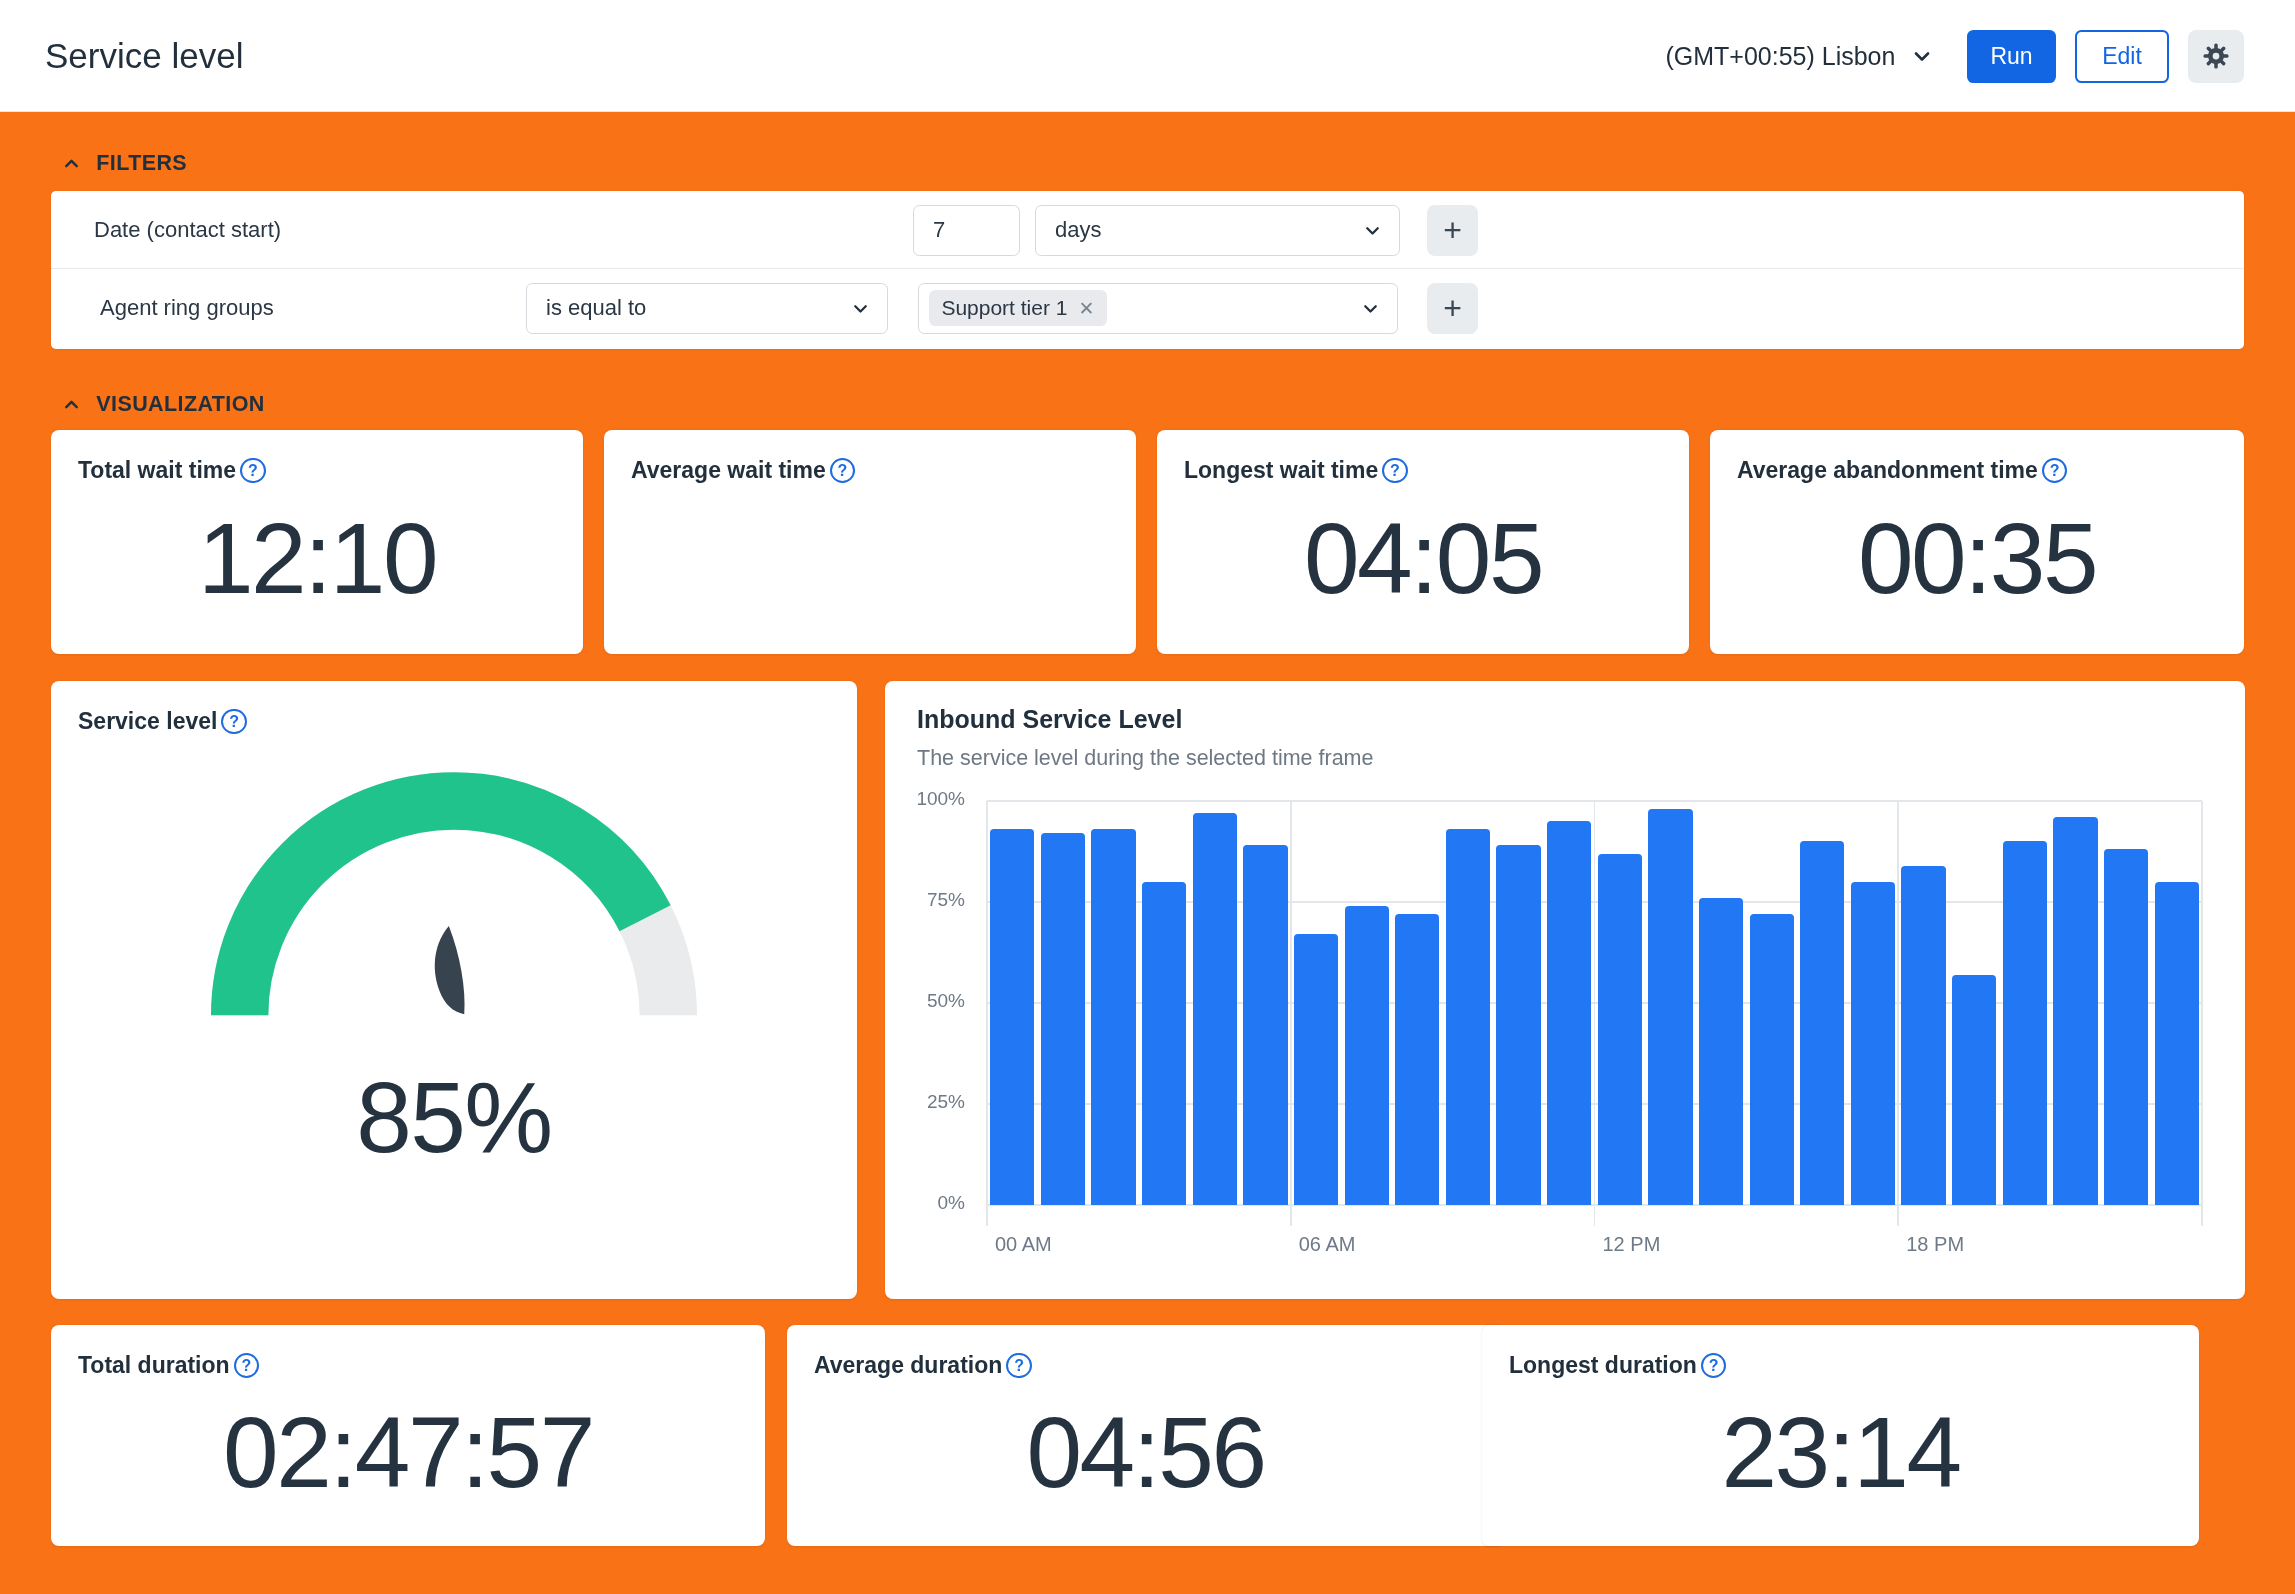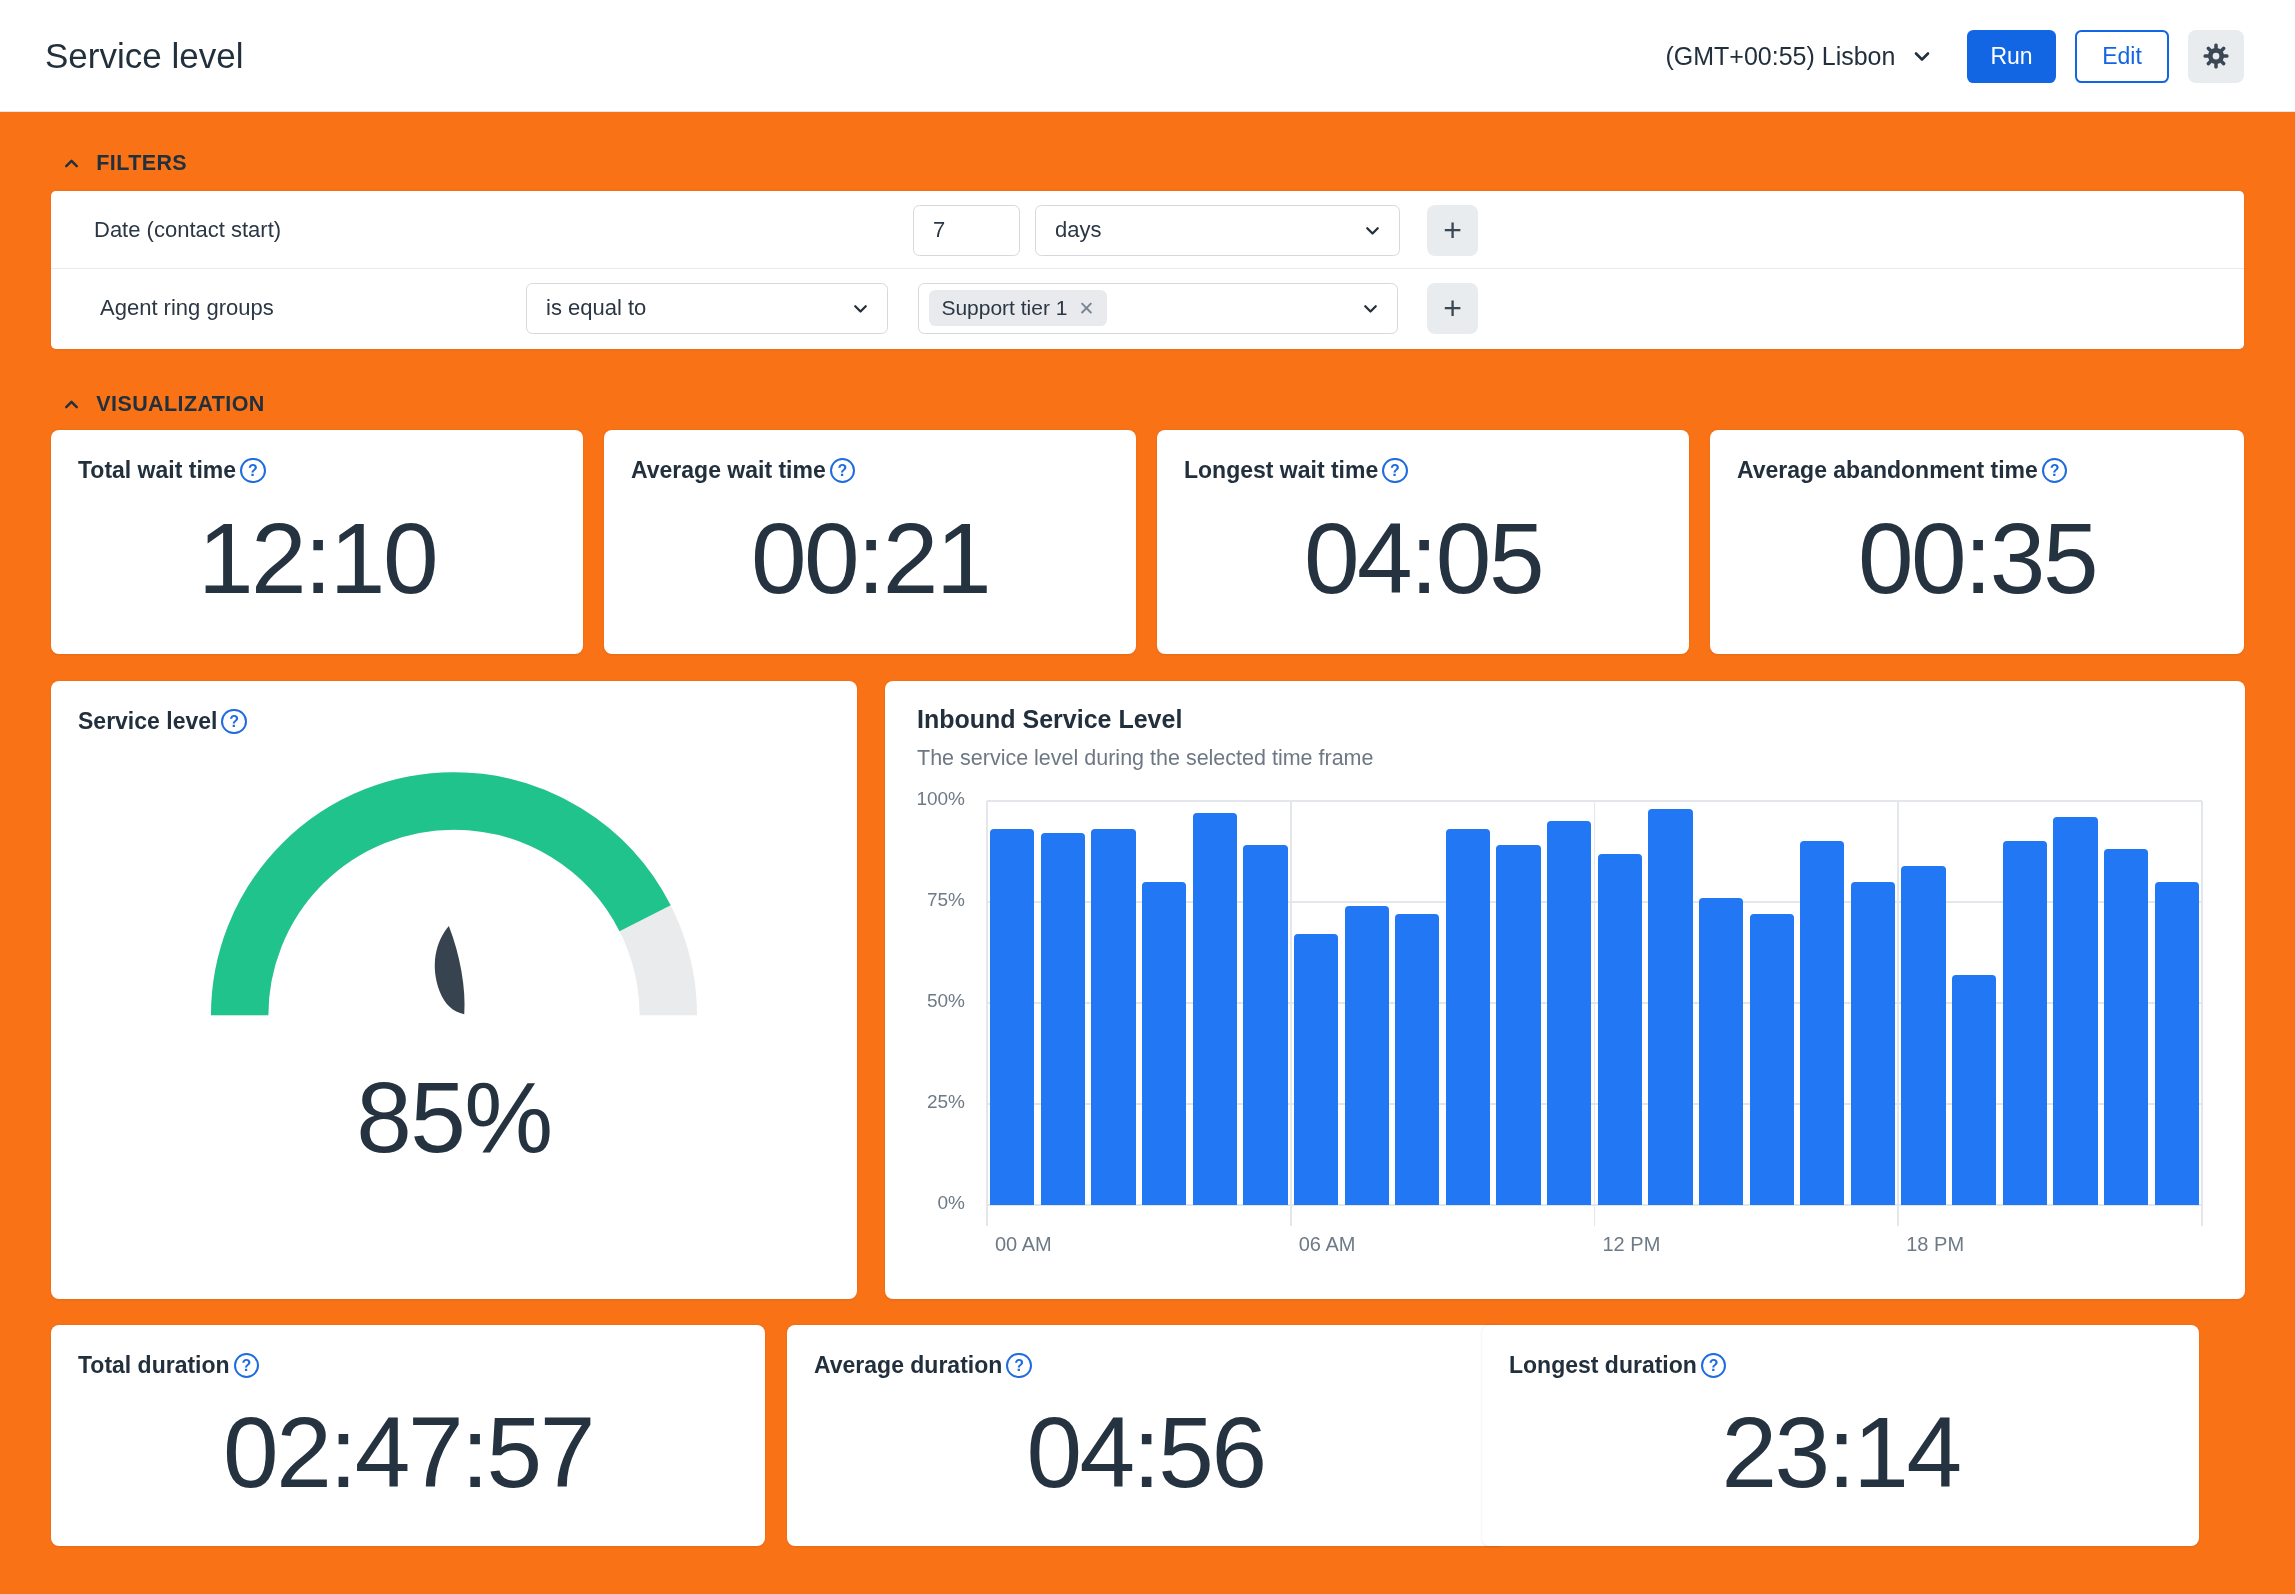--- a/index.html
+++ b/index.html
@@ -152,21 +152,20 @@
         <span class="card-label">Total wait time</span>
         <span class="help">?</span>
       </div>
     <div class="metric-value">12:10</div>
   </div>
   <div class="card metric-card" style="left:604px;top:430px;width:532px;height:224px;">
     <div class="card-head">
         <span class="card-label">Average wait time</span>
         <span class="help">?</span>
       </div>
-    <div class="metric-value">00:21</div>
   </div>
   <div class="card metric-card" style="left:1157px;top:430px;width:532px;height:224px;">
     <div class="card-head">
         <span class="card-label">Longest wait time</span>
         <span class="help">?</span>
       </div>
     <div class="metric-value">04:05</div>
   </div>
   <div class="card metric-card" style="left:1710px;top:430px;width:534px;height:224px;">
     <div class="card-head">

